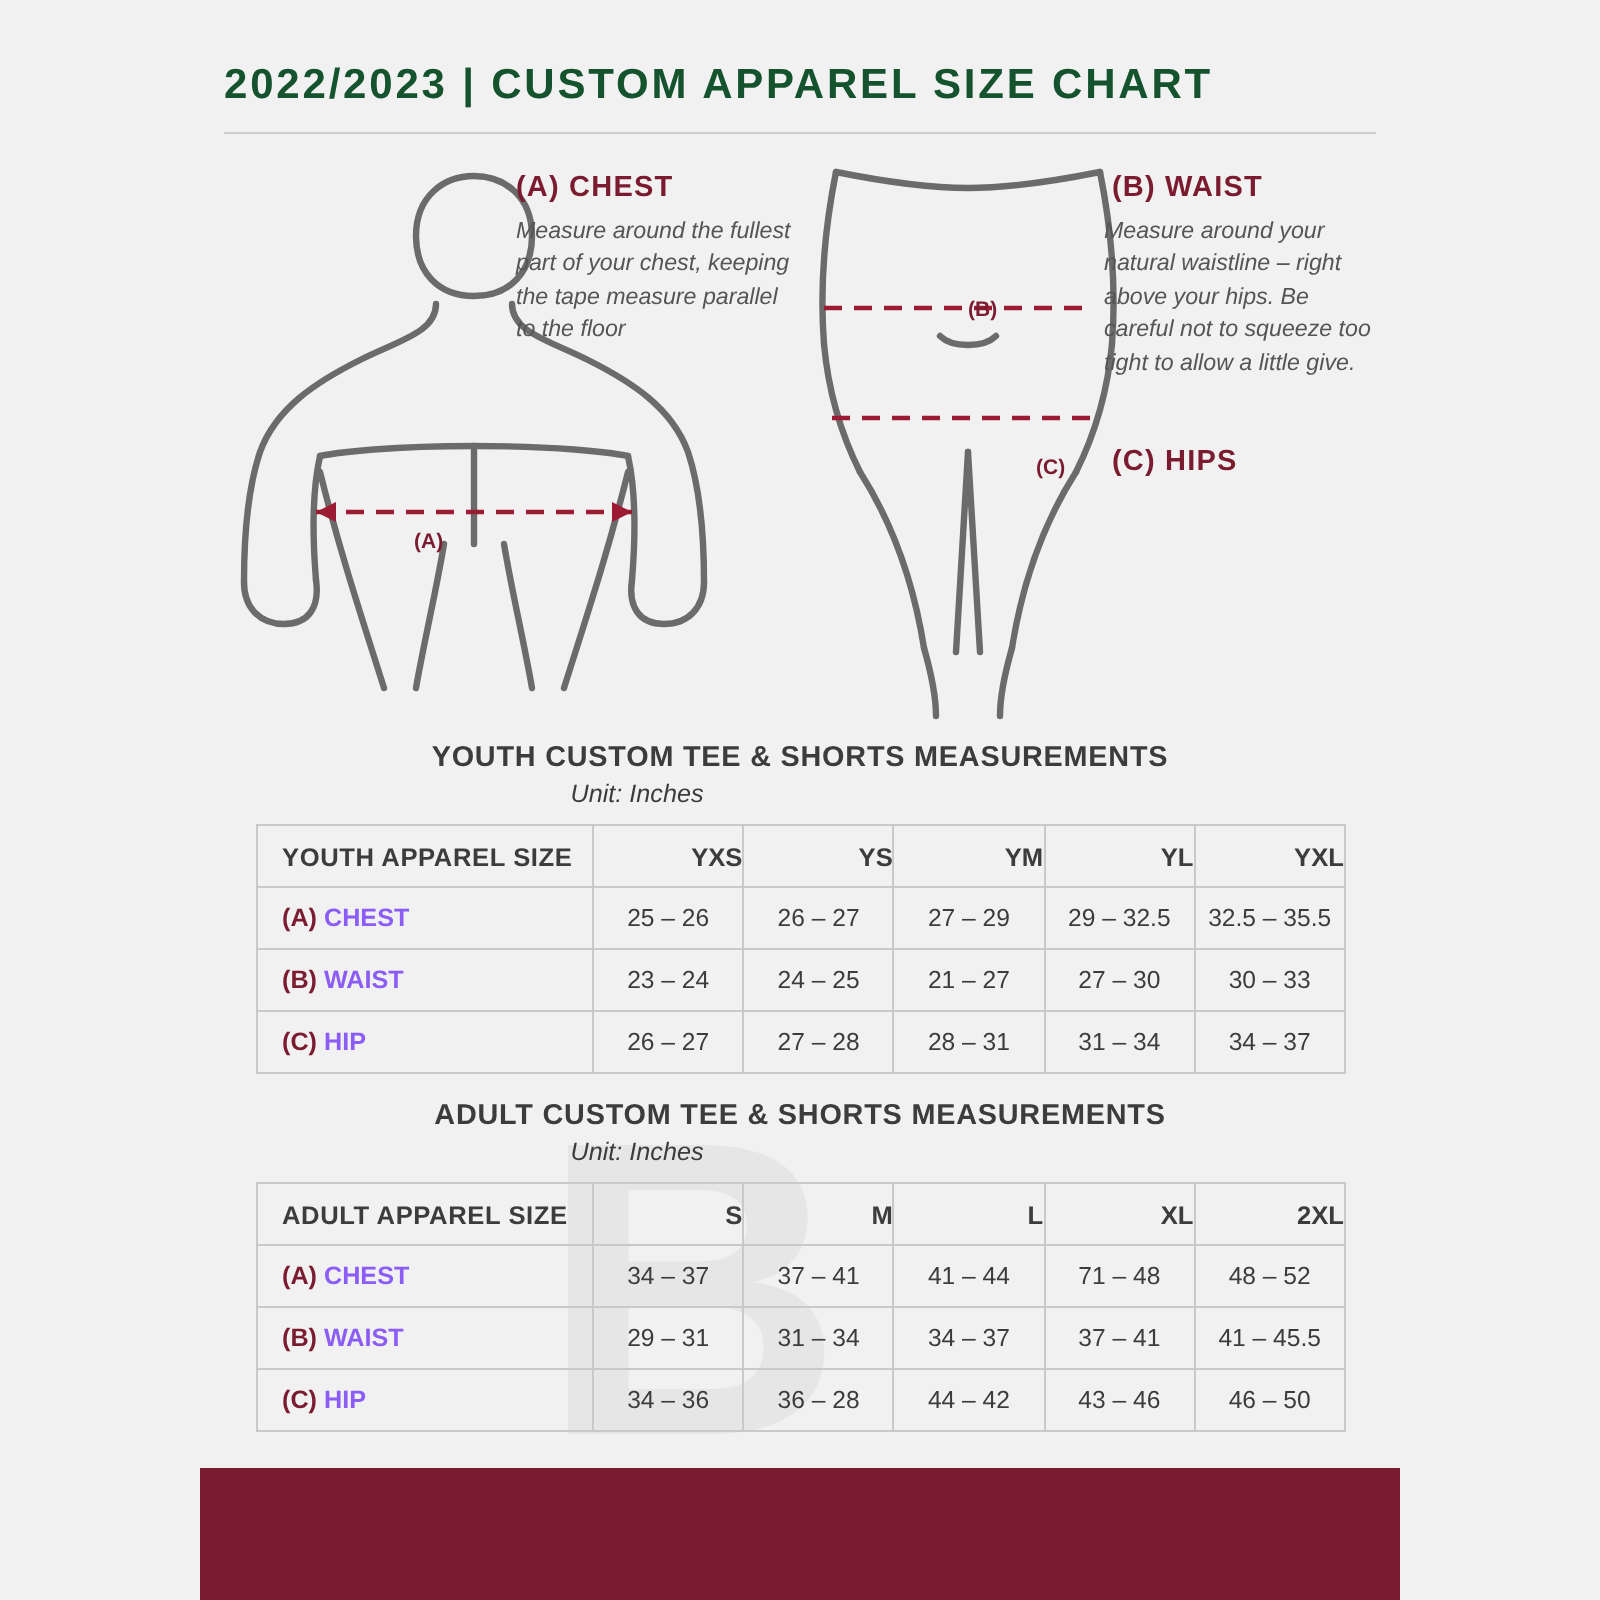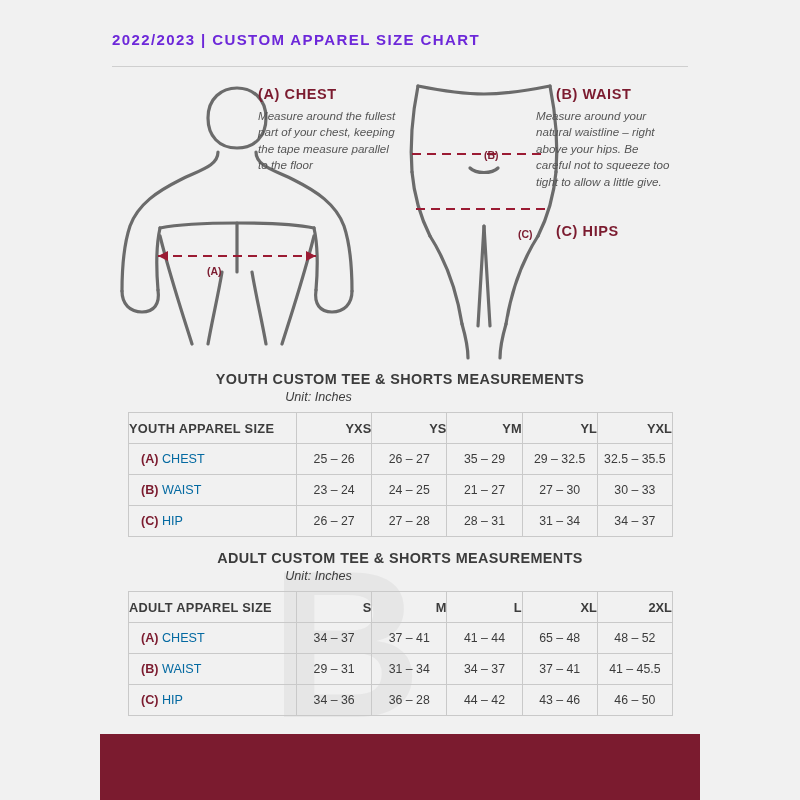--- a/index.html
+++ b/index.html
@@ -25,24 +25,24 @@
   .header {
     position: absolute;
     left: 0; top: 0;
     width: 800px; height: 76px;
     background: #f1f1f1;
   }
   .header-title {
     position: absolute;
     left: 112px;
     top: 31px;
-    font-size: 15px;
+    font-size: 21px;
     font-weight: bold;
     letter-spacing: 1.4px;
-    color: #6d28d9;
+    color: #14532d;
     white-space: nowrap;
   }
   .brand {
     position: absolute;
     right: 108px;
     top: 26px;
     display: flex;
     align-items: center;
     gap: 12px;
   }
@@ -140,39 +140,40 @@
     color: #3c3c3c;
     padding: 0;
   }
   table.sizes thead th {
     font-weight: bold;
     font-size: 12.8px;
     text-align: right;
   }
   table.sizes thead th.rowhead {
     text-align: left;
+    padding-left: 12px;
     letter-spacing: 0.3px;
     margin-left: 43px;
   }
   table.sizes td.rowhead {
     text-align: left;
     padding-left: 12px;
     font-weight: bold;
     font-size: 12.6px;
   }
   table.sizes td.val {
     text-align: center;
   }
   .tag {
     color: #7b1b2f;
     font-weight: bold;
   }
   .rowname {
-    color: #0369a1;
-    font-weight: normal;
+    color: #8b5cf6;
+    font-weight: bold;
   }
   
   .footer-bar {
     position: absolute;
     left: 100px;
     top: 734px;
     width: 600px;
     height: 66px;
     background: #7b1b2f;
   }
@@ -235,21 +236,21 @@
     <span class="lbl" style="left:107px; top:189px;">(A)</span>
     <span class="lbl" style="left:384px; top:73px;">(B)</span>
     <span class="lbl" style="left:418px; top:152px;">(C)</span>
 
     
     <div class="ann-title" style="left:158px; top:10px;">(A) CHEST</div>
     <div class="ann-body" style="left:158px; top:32px; width:140px;font-style:italic;">Measure around the fullest part of your chest, keeping the tape measure parallel to the floor</div>
 
     
     <div class="ann-title" style="left:456px; top:10px;">(B) WAIST</div>
-    <div class="ann-body" style="left:436px; top:32px; width:140px;">Measure around your natural waistline – right above your hips. Be careful not to squeeze too tight to allow a little give.</div>
+    <div class="ann-body" style="left:452px; top:32px; width:140px;">Measure around your natural waistline – right above your hips. Be careful not to squeeze too tight to allow a little give.</div>
 
     
     <div class="ann-title" style="left:456px; top:147px;">(C) HIPS</div>
   </div>
 
   <div class="section-title" style="top:371px;">YOUTH CUSTOM TEE &amp; SHORTS MEASUREMENTS</div>
   <div class="section-unit" style="top:390px;">Unit: Inches</div>
 
   <table class="sizes" style="top:412px;">
     <colgroup>
@@ -268,21 +269,21 @@
         <th>YM</th>
         <th>YL</th>
         <th>YXL</th>
       </tr>
     </thead>
     <tbody>
       <tr>
         <td class="rowhead"><span class="tag">(A)</span> <span class="rowname">CHEST</span></td>
         <td class="val">25 – 26</td>
         <td class="val">26 – 27</td>
-        <td class="val">35 – 29</td>
+        <td class="val">27 – 29</td>
         <td class="val">29 – 32.5</td>
         <td class="val">32.5 – 35.5</td>
       </tr>
       <tr>
         <td class="rowhead"><span class="tag">(B)</span> <span class="rowname">WAIST</span></td>
         <td class="val">23 – 24</td>
         <td class="val">24 – 25</td>
         <td class="val">21 – 27</td>
         <td class="val">27 – 30</td>
         <td class="val">30 – 33</td>
@@ -319,21 +320,21 @@
         <th>XL</th>
         <th>2XL</th>
       </tr>
     </thead>
     <tbody>
       <tr>
         <td class="rowhead"><span class="tag">(A)</span> <span class="rowname">CHEST</span></td>
         <td class="val">34 – 37</td>
         <td class="val">37 – 41</td>
         <td class="val">41 – 44</td>
-        <td class="val">65 – 48</td>
+        <td class="val">71 – 48</td>
         <td class="val">48 – 52</td>
       </tr>
       <tr>
         <td class="rowhead"><span class="tag">(B)</span> <span class="rowname">WAIST</span></td>
         <td class="val">29 – 31</td>
         <td class="val">31 – 34</td>
         <td class="val">34 – 37</td>
         <td class="val">37 – 41</td>
         <td class="val">41 – 45.5</td>
       </tr>

